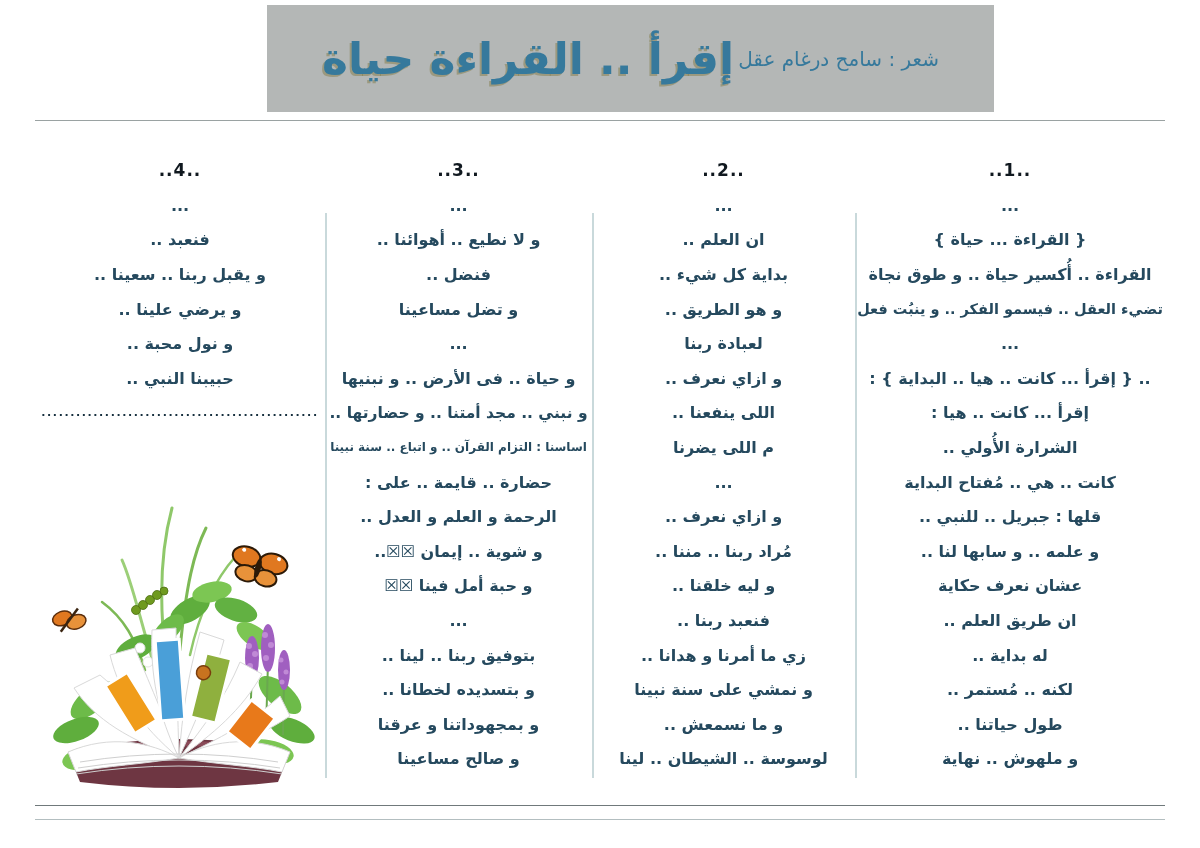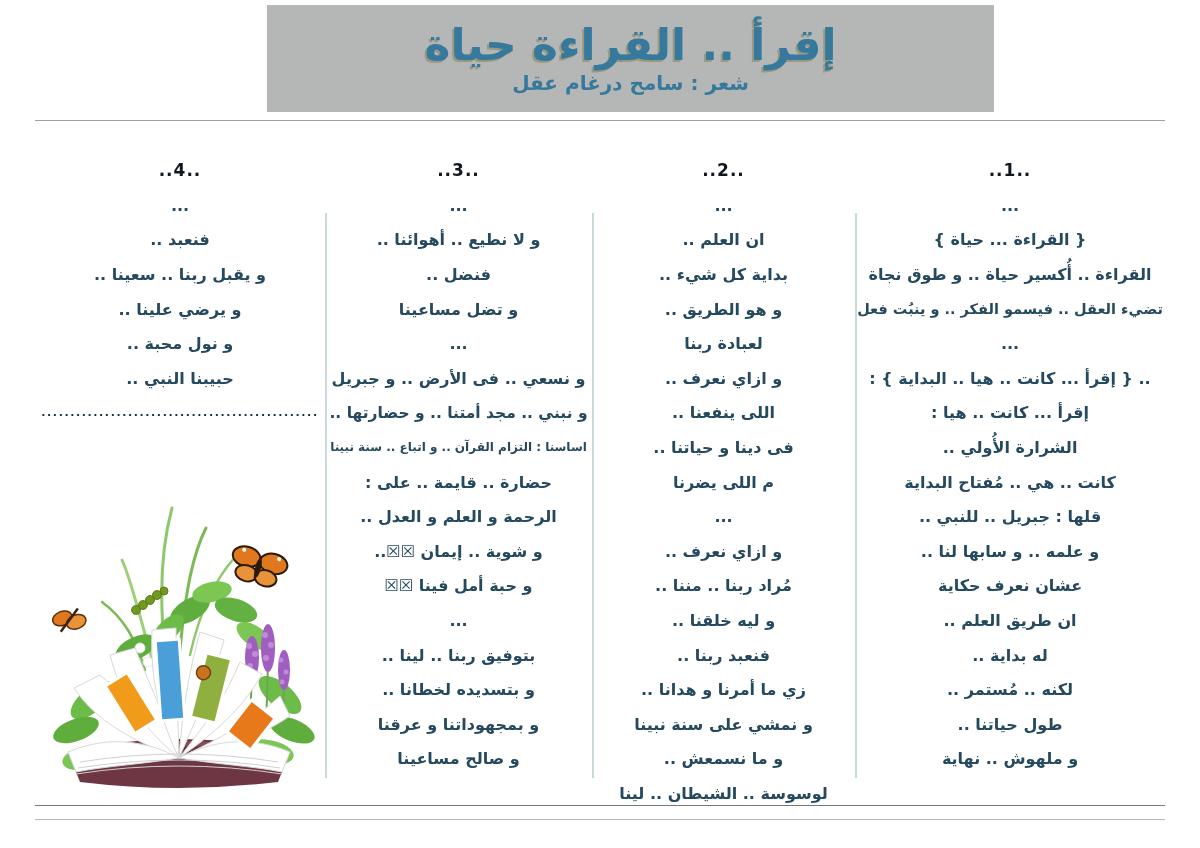--- a/index.html
+++ b/index.html
@@ -4,30 +4,30 @@
 <title>إقرأ .. القراءة حياة</title>
 <style>
   html,body{margin:0;padding:0;background:#ffffff;}
   .page{
     position:relative;width:1200px;height:848px;background:#ffffff;
     font-family:"DejaVu Sans",sans-serif;overflow:hidden;
   }
   
   .header-box{
     position:absolute;left:267px;top:5px;width:727px;height:107px;
-    background:#b4b7b6;display:flex;flex-direction:column;
+    background:#b4b7b6;display:flex;flex-direction:row;
     align-items:center;justify-content:center;gap:4px;
   }
   .header-title{
     font-size:44px;font-weight:bold;color:#36799c;direction:rtl;line-height:1;
     text-shadow:-2px 2px 0 rgba(125,118,60,0.45);
     letter-spacing:1px;
   }
   .header-subtitle{
-    font-size:20px;font-weight:bold;color:#36799c;direction:rtl;line-height:1.2;
+    font-size:20px;font-weight:normal;color:#36799c;direction:rtl;line-height:1.2;
   }
   
   .hrule{position:absolute;left:35px;width:1130px;height:0;border-top:1px solid #9aa2a2;}
   .hrule.top{top:120px;}
   .hrule.bottom-dark{top:805px;border-color:#70797b;}
   .hrule.bottom-light{top:819px;border-color:#b3bec0;}
   .vdiv{position:absolute;top:213px;height:565px;width:2px;background:#c9d9db;}
   .vdiv.d1{left:855px;}
   .vdiv.d2{left:592px;}
   .vdiv.d3{left:325px;}
@@ -138,23 +138,20 @@
         <div class="poem-line">
           <span>لعبادة ربنا</span>
         </div>
         <div class="poem-line">
           <span>و ازاي نعرف ..</span>
         </div>
         <div class="poem-line">
           <span>اللى ينفعنا ..</span>
         </div>
         <div class="poem-line">
-          <span>فى دينا و حياتنا ..</span>
-        </div>
-        <div class="poem-line">
           <span>م اللى يضرنا</span>
         </div>
         <div class="poem-line">
           <span>...</span>
         </div>
         <div class="poem-line">
           <span>و ازاي نعرف ..</span>
         </div>
         <div class="poem-line">
           <span>مُراد ربنا .. مننا ..</span>
@@ -189,21 +186,21 @@
         <div class="poem-line">
           <span>فنضل ..</span>
         </div>
         <div class="poem-line">
           <span>و تضل مساعينا</span>
         </div>
         <div class="poem-line">
           <span>...</span>
         </div>
         <div class="poem-line">
-          <span>و نسعي .. فى الأرض .. و جبريل</span>
+          <span>و حياة .. فى الأرض .. و نبنيها</span>
         </div>
         <div class="poem-line" style="font-size: 15.5px; justify-content: center;">
           <span>و نبني .. مجد أمتنا .. و حضارتها ..</span>
         </div>
         <div class="poem-line" style="font-size: 12px;">
           <span>اساسنا : التزام القرآن .. و اتباع .. سنة نبينا</span>
         </div>
         <div class="poem-line">
           <span>حضارة .. قايمة .. على :</span>
         </div>

